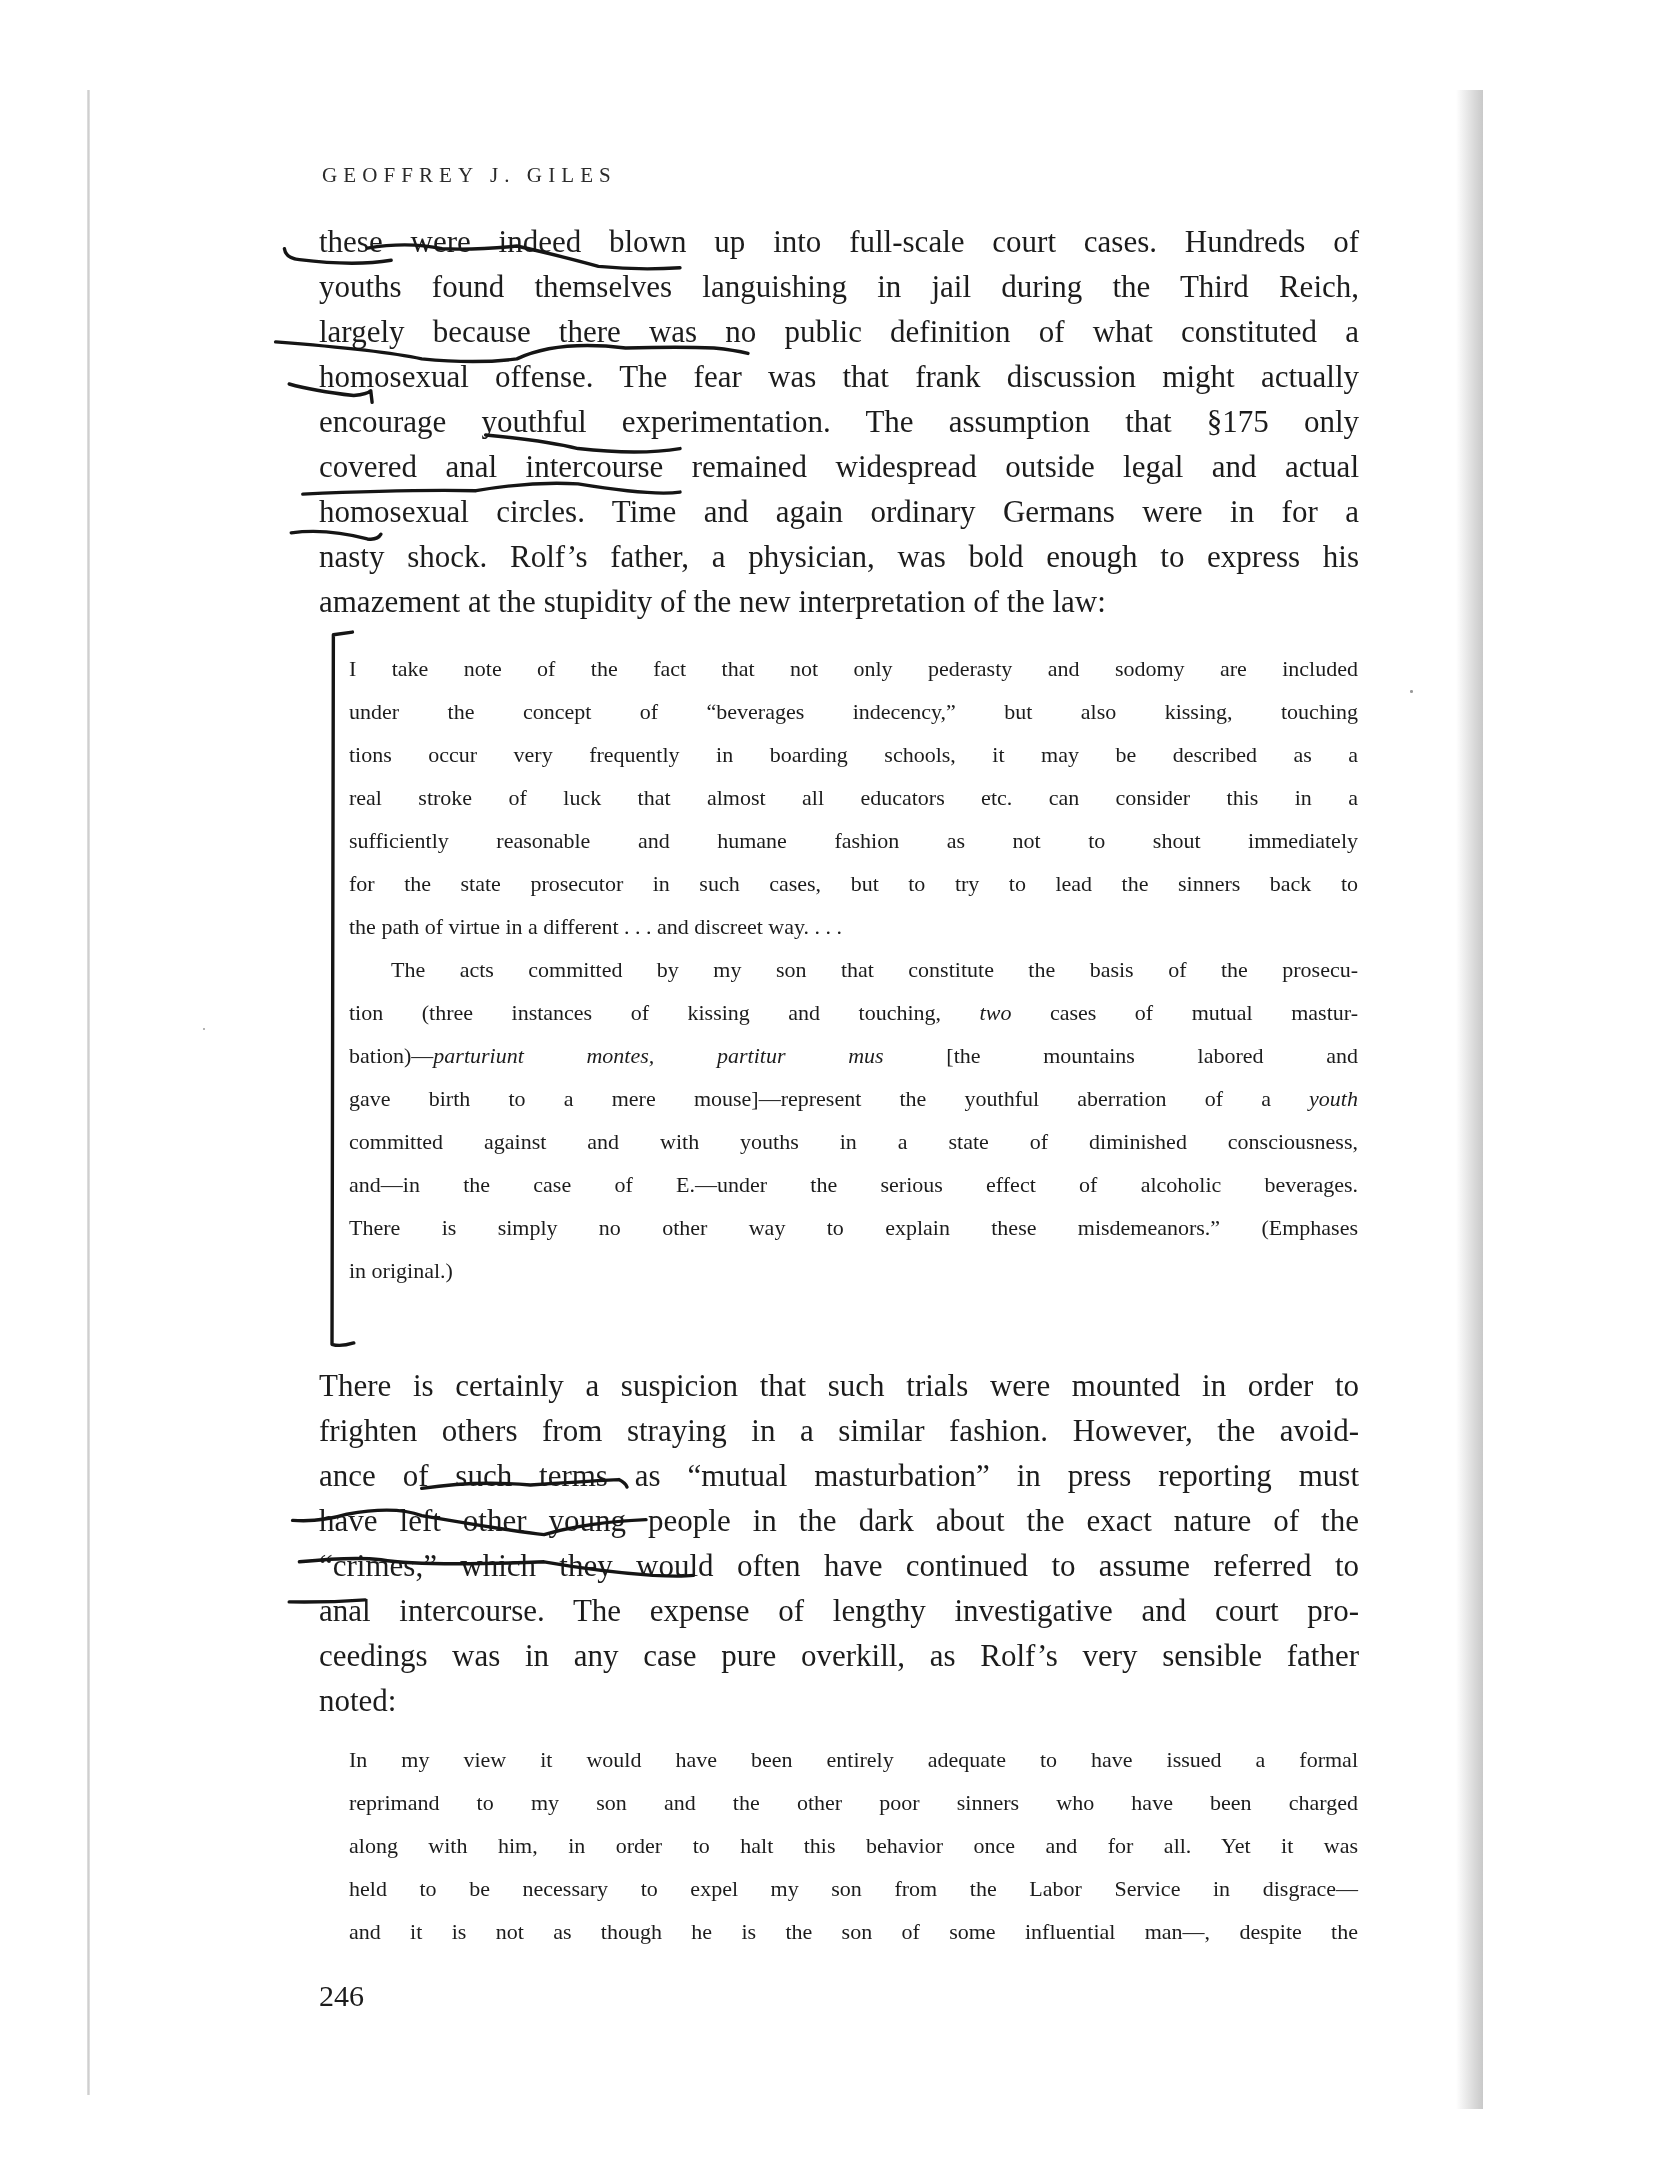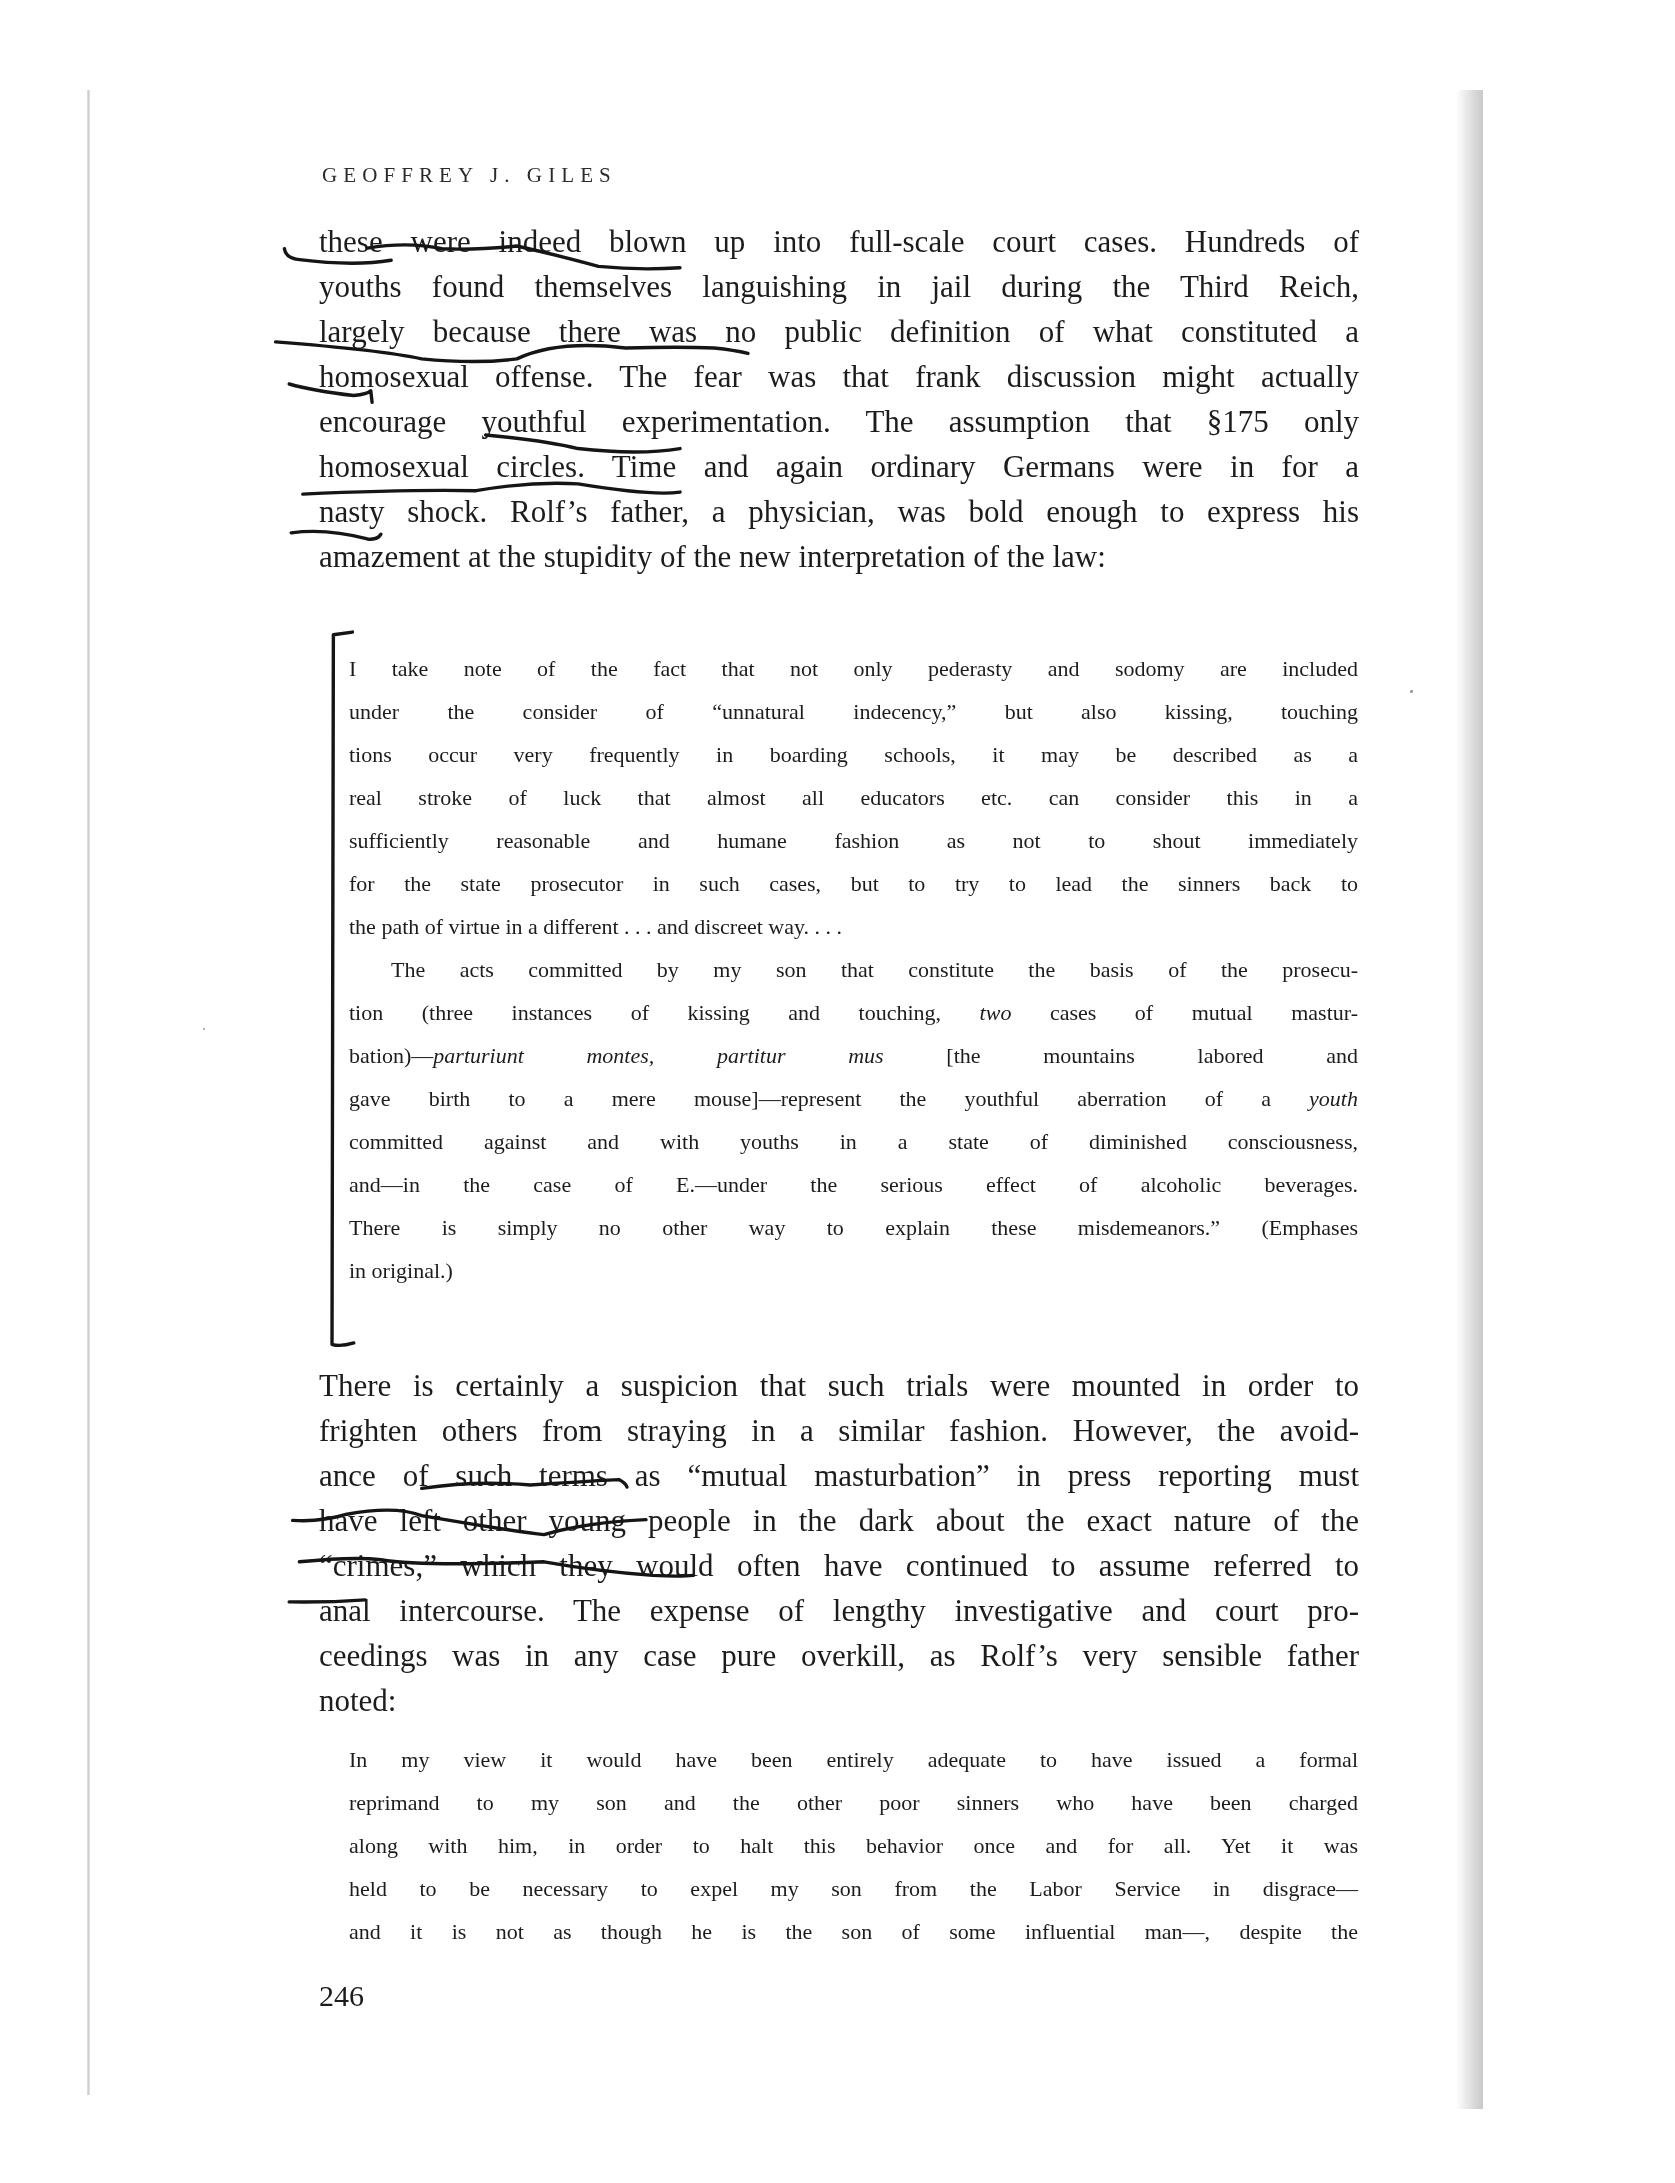--- a/index.html
+++ b/index.html
@@ -50,28 +50,29 @@
 <div class="page">
 
   <div class="running-head">GEOFFREY J. GILES</div>
 
   <div class="block" id="p1">
     <div class="line">these were indeed blown up into full-scale court cases. Hundreds of</div>
     <div class="line">youths found themselves languishing in jail during the Third Reich,</div>
     <div class="line">largely because there was no public definition of what constituted a</div>
     <div class="line">homosexual offense. The fear was that frank discussion might actually</div>
     <div class="line">encourage youthful experimentation. The assumption that §175 only</div>
+    <div class="line">covered anal intercourse remained widespread outside legal and actual</div>
     <div class="line">homosexual circles. Time and again ordinary Germans were in for a</div>
     <div class="line">nasty shock. Rolf’s father, a physician, was bold enough to express his</div>
     <div class="line last">amazement at the stupidity of the new interpretation of the law:</div>
   </div>
 
   <div class="block quote" id="q1">
     <div class="line">I take note of the fact that not only pederasty and sodomy are included</div>
-    <div class="line">under the consider of “unnatural indecency,” but also kissing, touching</div>
+    <div class="line">under the concept of “beverages indecency,” but also kissing, touching</div>
     <div class="line">tions occur very frequently in boarding schools, it may be described as a</div>
     <div class="line">real stroke of luck that almost all educators etc. can consider this in a</div>
     <div class="line">sufficiently reasonable and humane fashion as not to shout immediately</div>
     <div class="line">for the state prosecutor in such cases, but to try to lead the sinners back to</div>
     <div class="line last">the path of virtue in a different . . . and discreet way. . . .</div>
     <div class="line indent">The acts committed by my son that constitute the basis of the prosecu-</div>
     <div class="line"><span>tion (three instances of kissing and touching, </span><i>two</i><span> cases of mutual mastur-</span></div>
     <div class="line"><span>bation)—</span><i>parturiunt montes,</i><span> </span><i>partitur mus</i><span> [the mountains labored and</span></div>
     <div class="line"><span>gave birth to a mere mouse]—represent the youthful aberration of a </span><i>youth</i></div>
     <div class="line">committed against and with youths in a state of diminished consciousness,</div>

